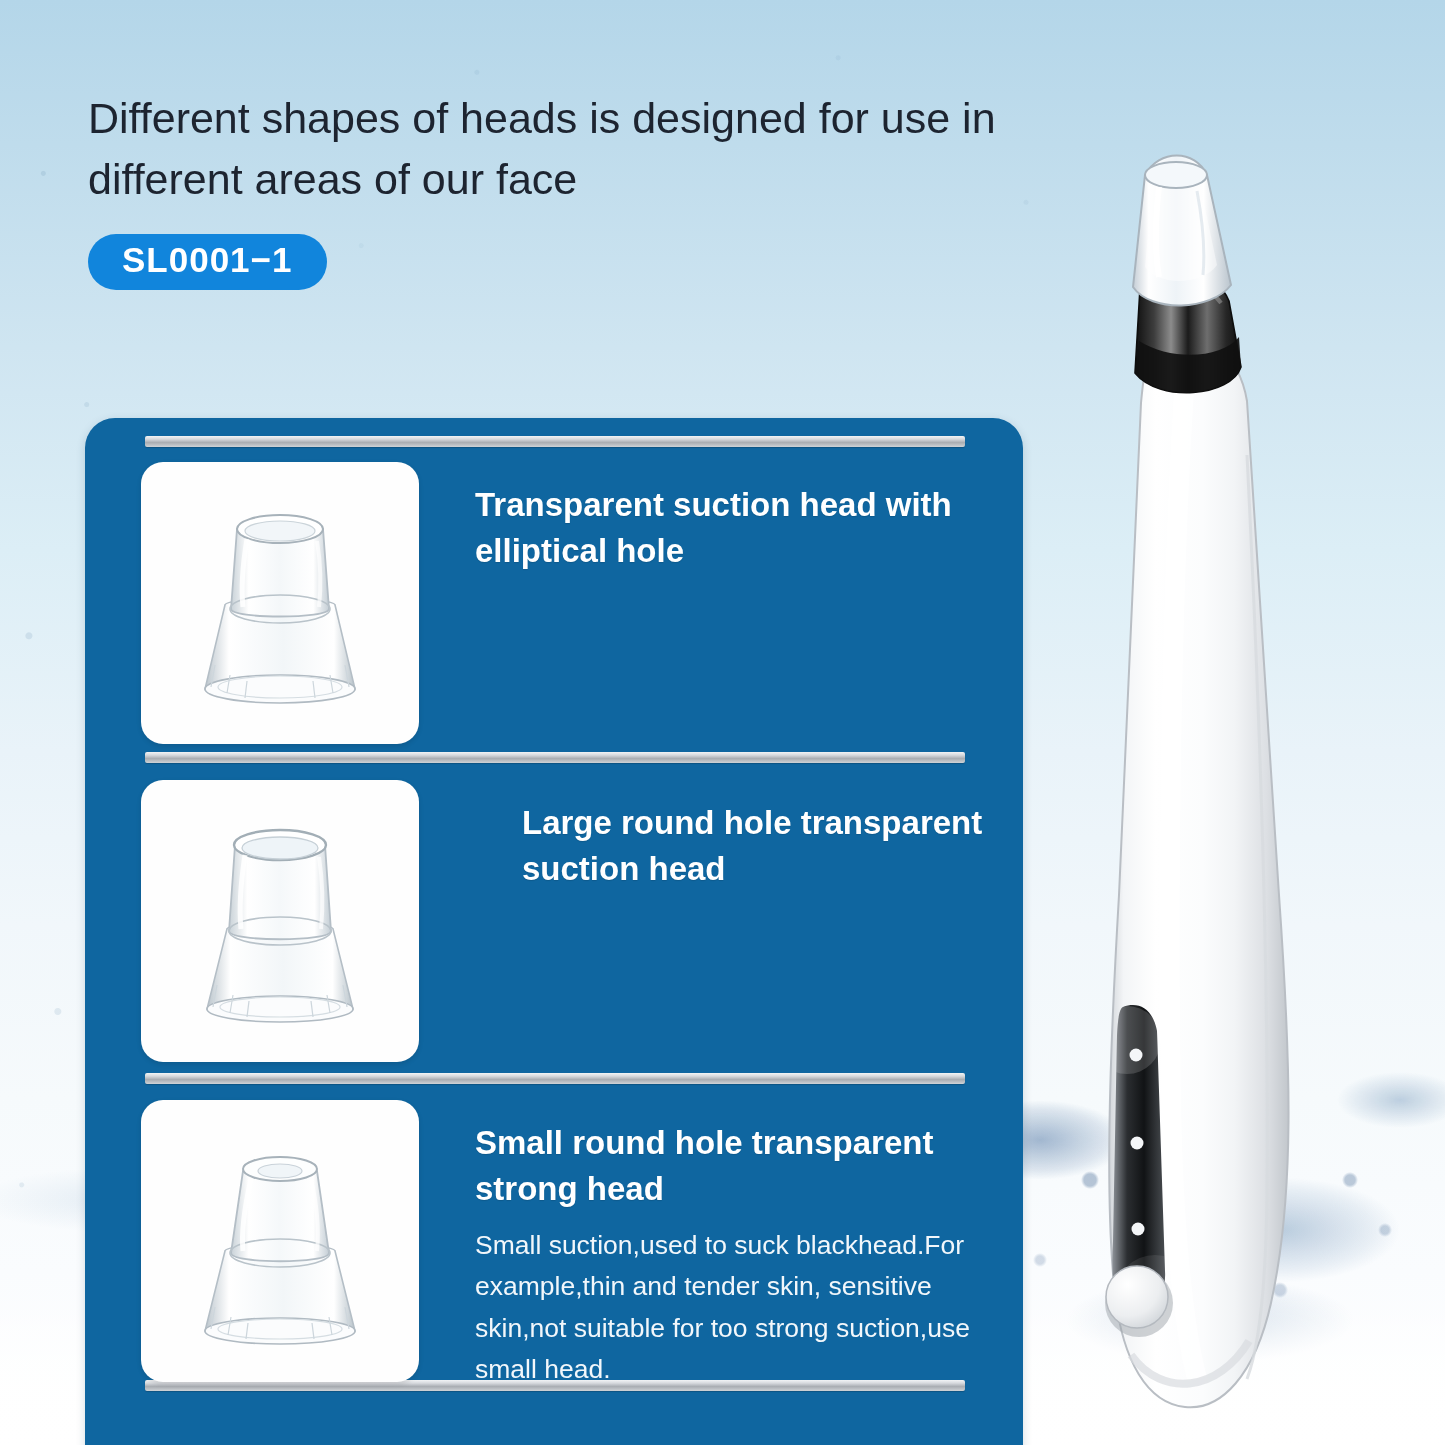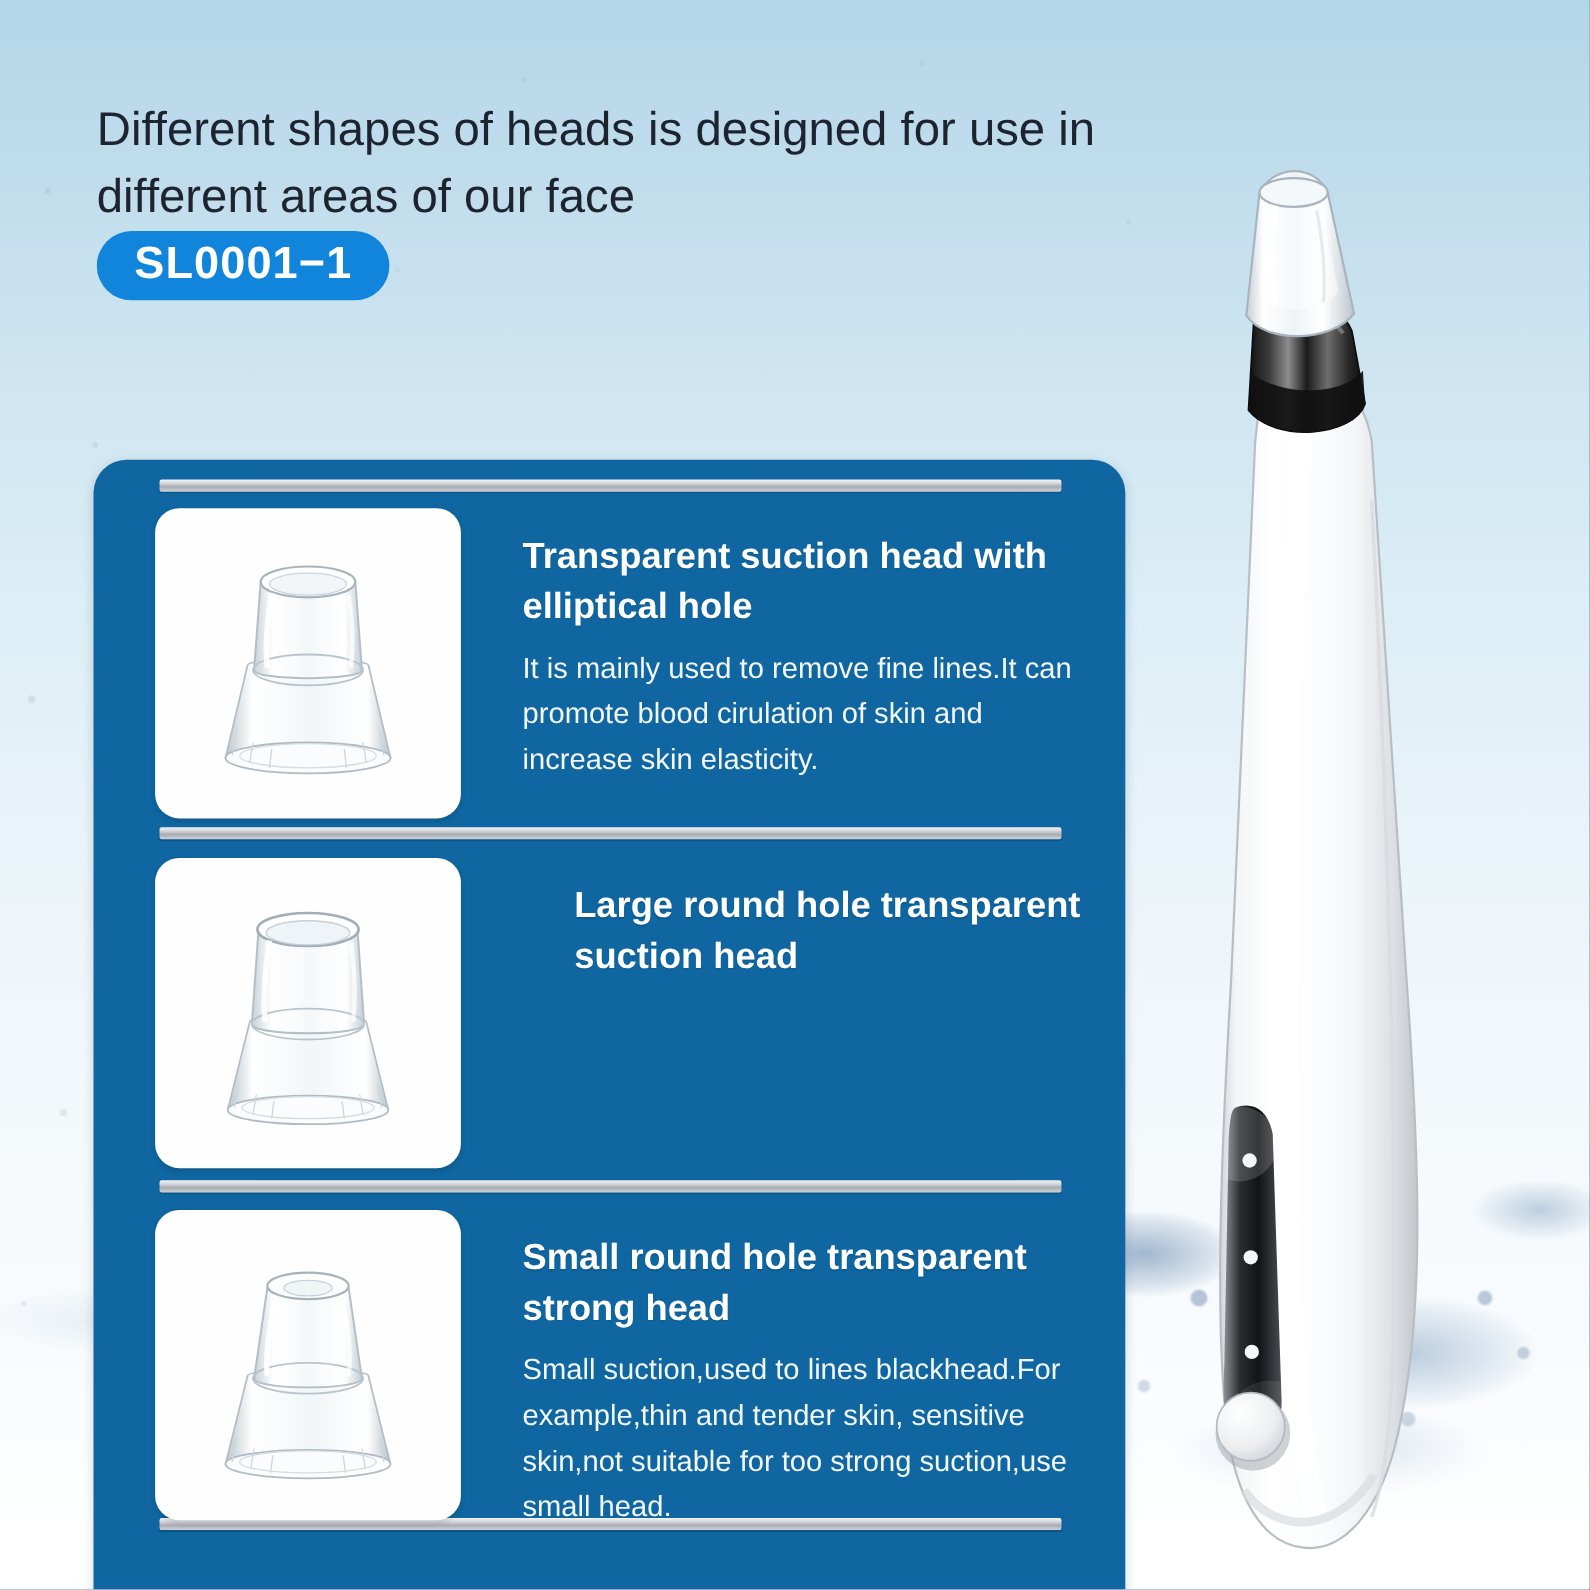--- a/index.html
+++ b/index.html
@@ -93,23 +93,24 @@
   }
   .subtitle{
     margin-top:16px;
     font-size:43px;
     color:#1d2430;
     line-height:1.42;
     max-width:955px;
   }
   .model-badge{
     display:inline-block;
+    margin-top:24px;
     background:#1185dc;
     color:#ffffff;
-    font-size:41px;
+    font-size:35px;
     font-weight:bold;
     letter-spacing:1px;
     padding:6px 34px 10px 34px;
     border-radius:40px;
     line-height:1.15;
   }
 
   
   #panel{
     position:absolute;
@@ -249,21 +250,20 @@
           <ellipse cx="105" cy="38" rx="35" ry="10" fill="#f2f6f9" stroke="#cbd4da" stroke-width="1.2"></ellipse>
 
           <ellipse cx="105" cy="116" rx="50" ry="14" fill="none" stroke="#b9c3ca" stroke-width="1.6"></ellipse>
 
           <path d="M72 46 C68 70 66 96 68 114" stroke="#ffffff" stroke-width="5" fill="none" opacity=".85"></path>
           <path d="M142 48 C146 72 146 96 144 114" stroke="#ffffff" stroke-width="4" fill="none" opacity=".7"></path>
         </svg>
       </div>
       <div class="row-text">
         <div class="row-title">Transparent suction head with elliptical hole</div>
-        <div class="row-desc">It is mainly used to remove fine lines.It can promote blood cirulation of skin and increase skin elasticity.</div>
       </div>
     </div>
 
     <div class="row r2">
       <div class="thumb">
         <svg class="head-svg" width="210" height="220" viewBox="0 0 210 220">
           <defs>
             <linearGradient id="g2a" x1="0" y1="0" x2="1" y2="0">
               <stop offset="0" stop-color="#c9d2d8"></stop>
               <stop offset="0.18" stop-color="#ffffff"></stop>
@@ -339,21 +339,21 @@
 
           <ellipse cx="105" cy="38" rx="37" ry="12" fill="#fdfefe" stroke="#a7b2ba" stroke-width="2"></ellipse>
           <ellipse cx="105" cy="40" rx="22" ry="7" fill="#f0f5f8" stroke="#c9d2d9" stroke-width="1.2"></ellipse>
           <ellipse cx="105" cy="122" rx="50" ry="14" fill="none" stroke="#b9c3ca" stroke-width="1.6"></ellipse>
           <path d="M76 48 C70 74 66 100 68 120" stroke="#ffffff" stroke-width="5" fill="none" opacity=".85"></path>
           <path d="M136 48 C142 74 144 100 142 120" stroke="#ffffff" stroke-width="4" fill="none" opacity=".7"></path>
         </svg>
       </div>
       <div class="row-text">
         <div class="row-title">Small round hole transparent strong head</div>
-        <div class="row-desc">Small suction,used to lines blackhead.For example,thin and tender skin, sensitive skin,not suitable for too strong suction,use small head.</div>
+        <div class="row-desc">Small suction,used to suck blackhead.For example,thin and tender skin, sensitive skin,not suitable for too strong suction,use small head.</div>
       </div>
     </div>
 
   </div>
 
   <svg id="device" viewBox="0 0 300 1290">
     <defs>
       <linearGradient id="bodyG" x1="0" y1="0" x2="1" y2="0">
         <stop offset="0" stop-color="#d2d6da"></stop>
         <stop offset="0.08" stop-color="#f3f5f7"></stop>

